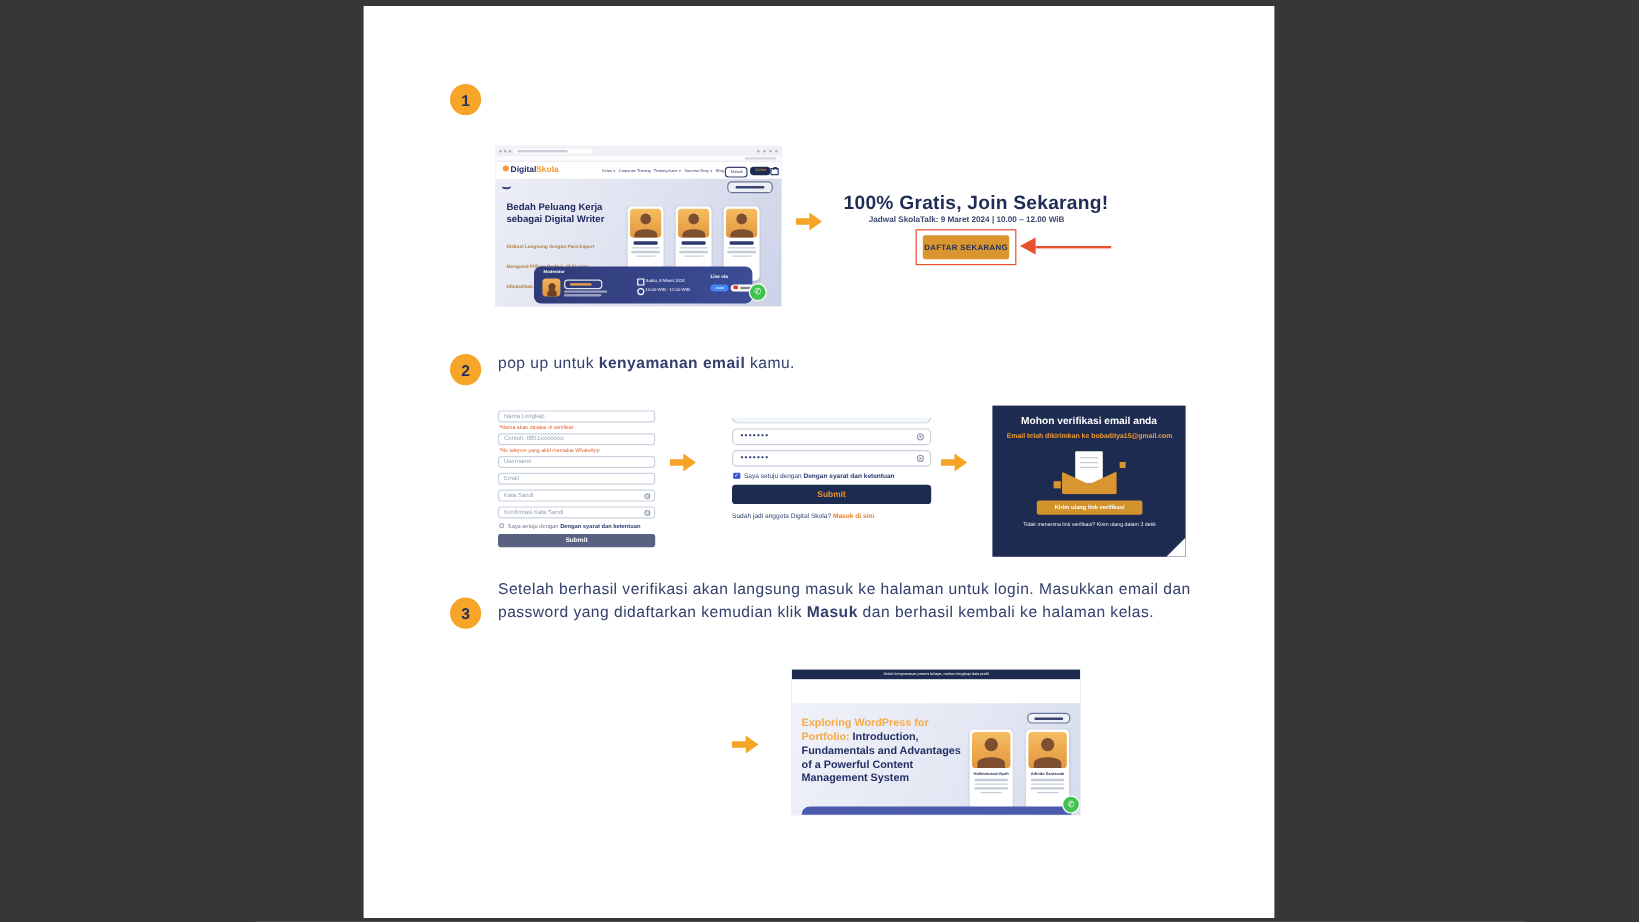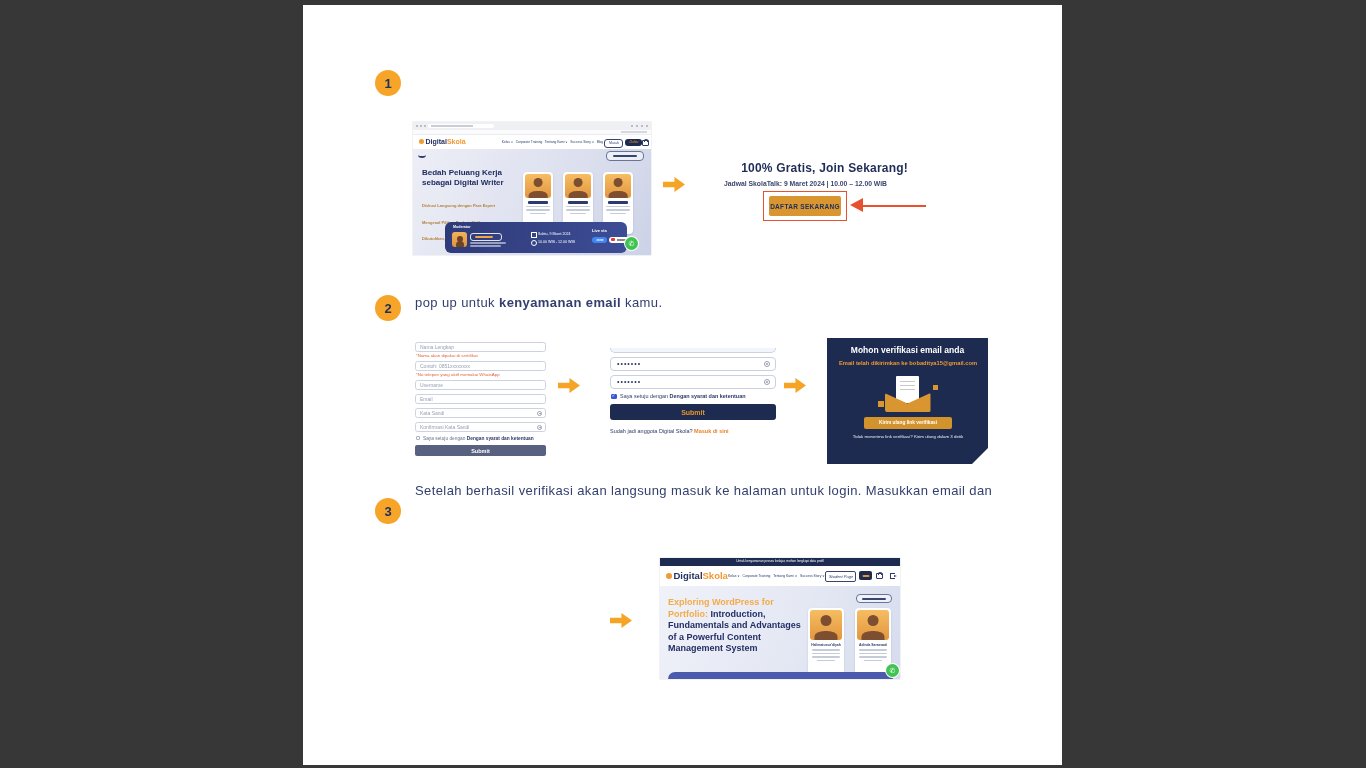--- a/index.html
+++ b/index.html
@@ -76,22 +76,22 @@
   .clkic{position:absolute;width:4px;height:4px;border:.8px solid #fff;border-radius:50%;}
   .zoompill{position:absolute;left:147px;top:15px;width:15px;height:6px;border-radius:3px;background:#3f86f7;}
   .ytpill{position:absolute;left:164px;top:15px;width:21px;height:6px;border-radius:3px;background:#fff;}
   .ytpill .play{position:absolute;left:2px;top:1.4px;width:4px;height:3px;border-radius:1px;background:#e03b2f;display:block;}
   .ytpill .txt{position:absolute;left:8px;top:2.2px;width:11px;height:1.6px;background:#888;display:block;}
   .wa{position:absolute;width:13px;height:13px;border-radius:50%;background:#40c351;box-shadow:0 0 0 1px #fff;}
   .wa::after{content:"✆";position:absolute;left:50%;top:50%;transform:translate(-50%,-52%);
              color:#fff;font-size:7px;line-height:7px;}
 
   
-  .cta-title{position:absolute;left:400px;top:156px;width:205px;text-align:right;
-             font-size:12px;font-weight:bold;color:#1f2c55;letter-spacing:.2px;white-space:nowrap;}
+  .cta-title{position:absolute;left:400px;top:156px;width:205px;text-align:center;
+             font-size:16px;font-weight:bold;color:#1f2c55;letter-spacing:.2px;white-space:nowrap;}
   .cta-sub{position:absolute;left:400px;top:175px;width:205px;text-align:center;
            font-size:6.8px;font-weight:bold;color:#3b466f;white-space:nowrap;}
   .redbox{position:absolute;left:460px;top:186px;width:84px;height:30px;border:1.6px solid #e8512e;
           box-sizing:border-box;background:#fff;}
   .goldbtn{position:absolute;left:50%;top:50%;transform:translate(-50%,-50%);width:72px;height:20px;
            background:#d9952f;border-radius:2px;display:flex;align-items:center;justify-content:center;
            font-size:6.5px;font-weight:bold;color:#22305e;letter-spacing:.3px;}
   .redarrow-tri{position:absolute;left:547px;top:193px;width:0;height:0;
                 border-top:7.5px solid transparent;border-bottom:7.5px solid transparent;
                 border-right:13px solid #e8512e;}
@@ -342,40 +342,29 @@
     <div class="pop-btn">
       <span class="pc white bold" style="--k:.6">Kirim ulang link verifikasi</span>
     </div>
     <div class="ttc pop-foot" style="--k:.55">Tidak menerima link verifikasi? Kirim ulang dalam 3 detik</div>
     <div class="pcorner"></div>
   </div>
 
   <div class="stepbadge" style="top:493px">3</div>
   <div class="ptext" style="top:476px">
     <div><span>Setelah berhasil verifikasi akan langsung masuk ke halaman untuk login. Masukkan email dan</span></div>
+    <div><span>password yang didaftarkan kemudian klik </span><b>Masuk</b><span> dan berhasil kembali ke halaman kelas.</span></div>
   </div>
 
 
   <div class="barrow" style="left:307px;top:608px"></div>
 
   <div class="shot2">
     <div class="notice">
       <span class="ttc white" style="--k:.4;top:2px">Untuk kenyamanan proses belajar, mohon lengkapi data profil</span>
-    </div>
-    <div class="s2head">
-      <div class="logo2"><span class="lg-mark"></span><span class="lg-d">Digital</span><span class="lg-s">Skola</span></div>
-      <span class="tt navy" style="--k:.42;left:68px;top:8px">Kelas ∨   Corporate Training   Tentang Kami ∨   Success Story ∨   Blog</span>
-      <span class="pill-o" style="right:44px;top:5px;width:29px;height:9px;border-radius:2px">
-            <i class="pc navy" style="--k:.5">Student Page</i>
-          </span>
-      <span class="pill-n" style="right:28px;top:5px;width:13px;height:9px;border-radius:2px">
-            <i class="pc" style="--k:1"><i class="bar" style="width:7px;height:2px;background:#e79330"></i></i>
-          </span>
-      <span class="cart" style="right:17px;top:7px"></span>
-      <span class="exit" style="right:5px;top:6.5px"></span>
     </div>
     <div class="s2hero">
       <span class="pillbadge" style="right:8px;top:8px;width:34px;height:7px">
             <i></i>
           </span>
       <div class="s2title">
         <div><span class="torange">Exploring WordPress for</span></div>
         <div><span class="torange">Portfolio: </span><span class="tnavy">Introduction,</span></div>
         <div><span class="tnavy">Fundamentals and Advantages</span></div>
         <div><span class="tnavy">of a Powerful Content</span></div>

